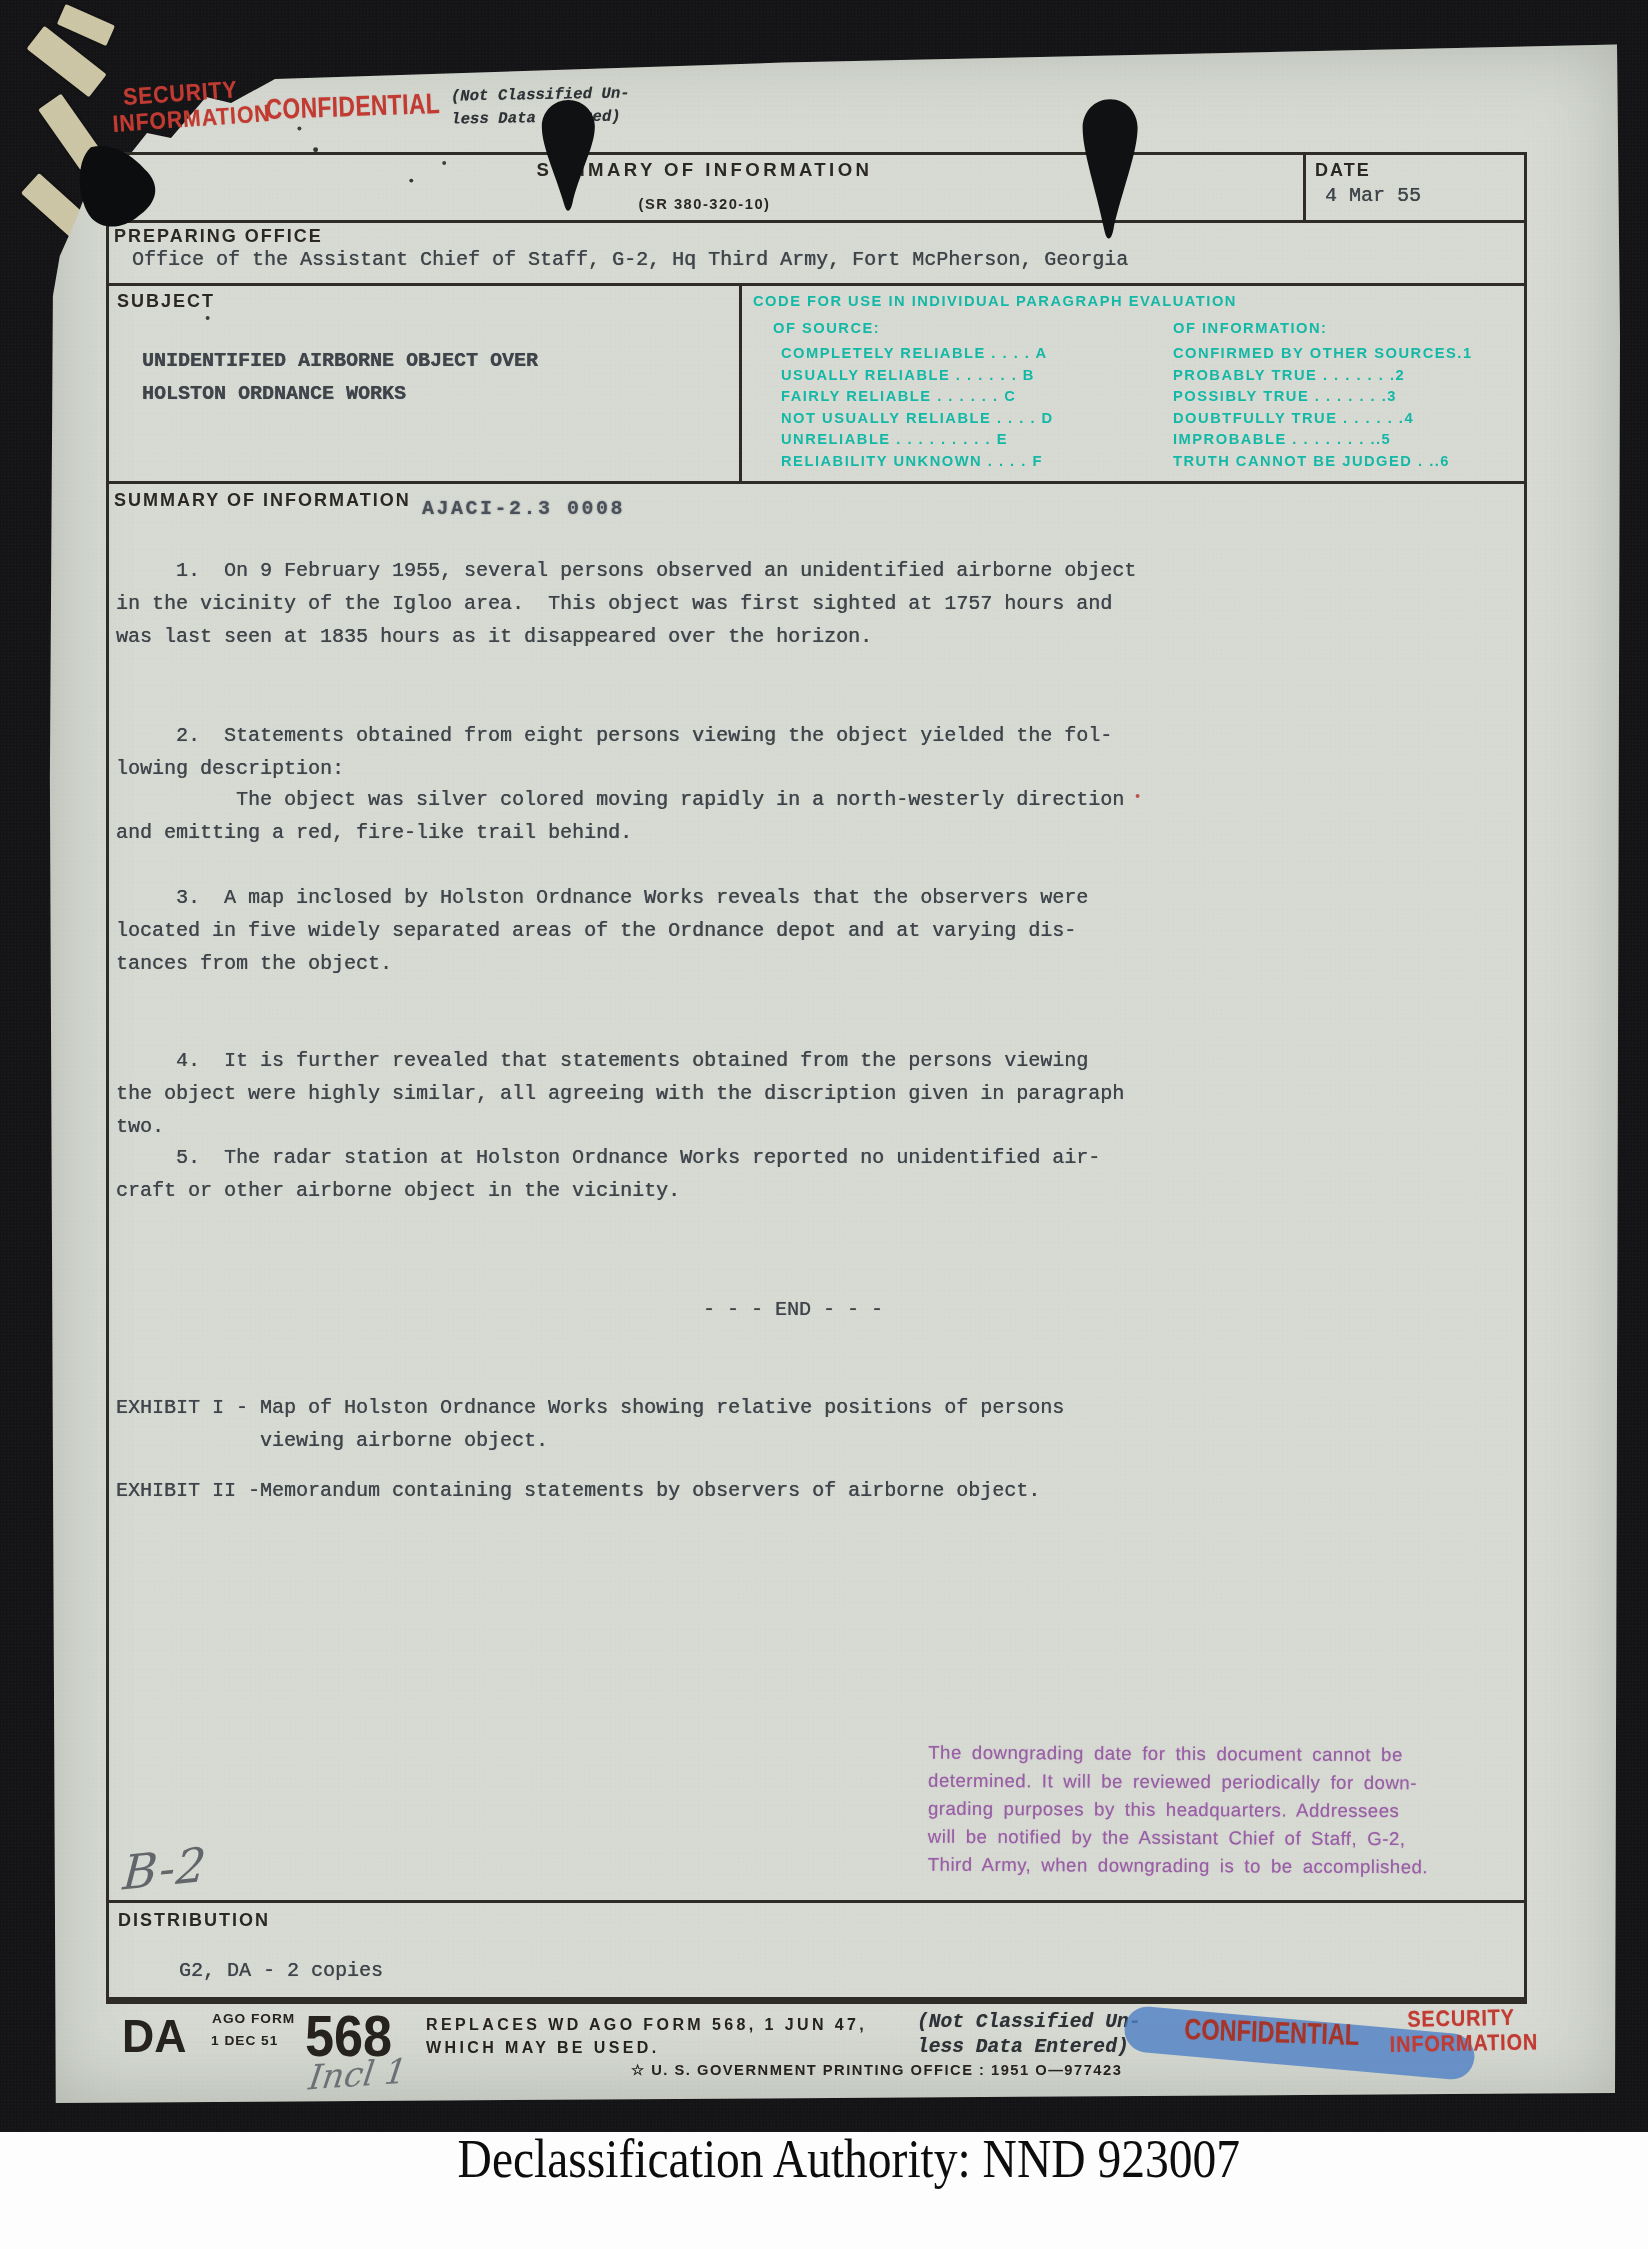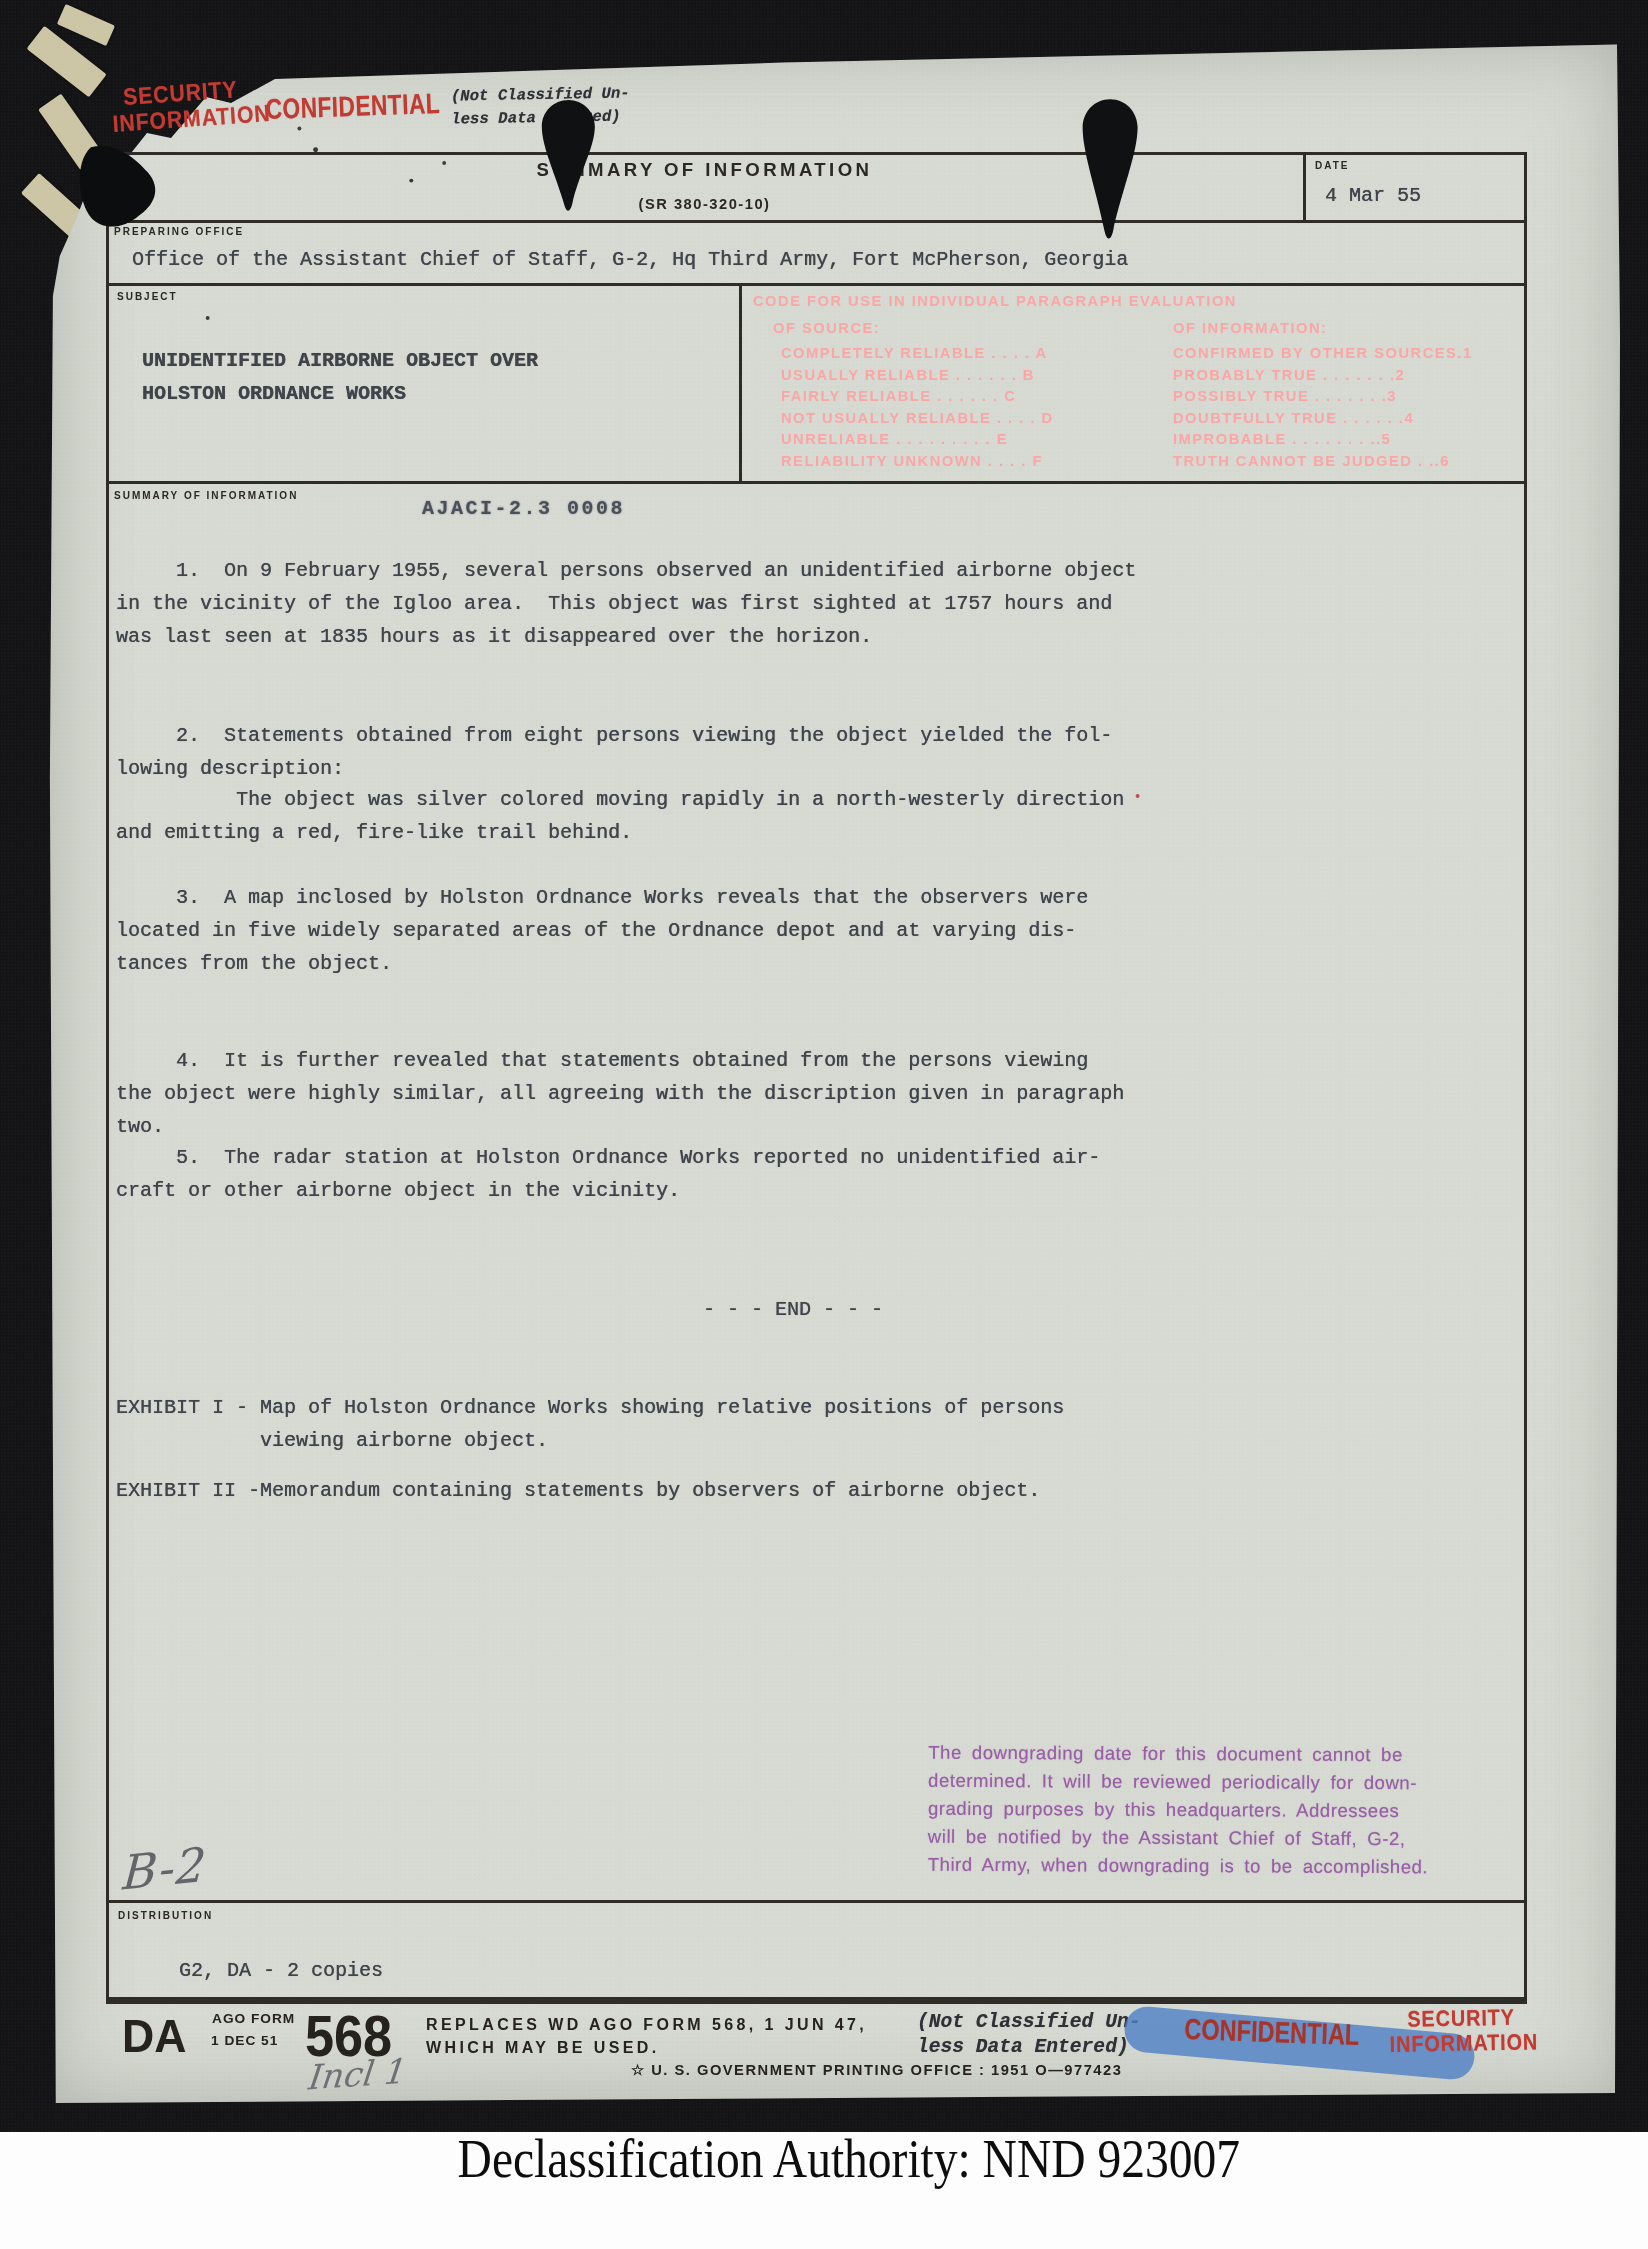--- a/index.html
+++ b/index.html
@@ -23,22 +23,22 @@
   }
   .paper::after{content:"";position:absolute;inset:0;
     background-image:radial-gradient(rgba(40,46,40,0.05) 0.5px,transparent 0.7px);
     background-size:4.4px 4.4px;pointer-events:none;}
   
   .form-box{left:106px;top:152px;width:1421px;height:1852px;box-sizing:border-box;
     border:3.4px solid #2f2b26;border-bottom-width:7.9px;z-index:3;}
   .hline{height:2.5px;background:#2f2b26;z-index:3;}
   .vline{width:2.5px;background:#2f2b26;z-index:3;}
   
-  .label{font-size:10px;letter-spacing:2px;color:#2b2823;font-weight:600;z-index:4;}
-  .code-text{font-size:14.7px;letter-spacing:1.5px;color:#fca5a5;font-weight:600;z-index:4;}
+  .label{font-size:18px;letter-spacing:2px;color:#2b2823;font-weight:600;z-index:4;}
+  .code-text{font-size:14.7px;letter-spacing:1.5px;color:#14b8a6;font-weight:600;z-index:4;}
   
   .mono{font-family:"Liberation Mono","DejaVu Sans Mono",monospace;
     font-size:20px;line-height:33px;color:#3f444b;white-space:pre;z-index:4;
     text-shadow:0.3px 0 rgba(63,68,75,.75), 0 0 1px rgba(63,68,75,.35);}
   .mono-small{font-family:"Liberation Mono","DejaVu Sans Mono",monospace;
     font-weight:bold;font-style:italic;color:#2e3136;white-space:pre;z-index:4;
     text-shadow:0 0 0.7px rgba(46,49,54,.5);}
   
   .stamp-red{color:#c23b33;font-weight:800;z-index:5;
     text-shadow:0 0 1px rgba(194,59,51,.5);}

